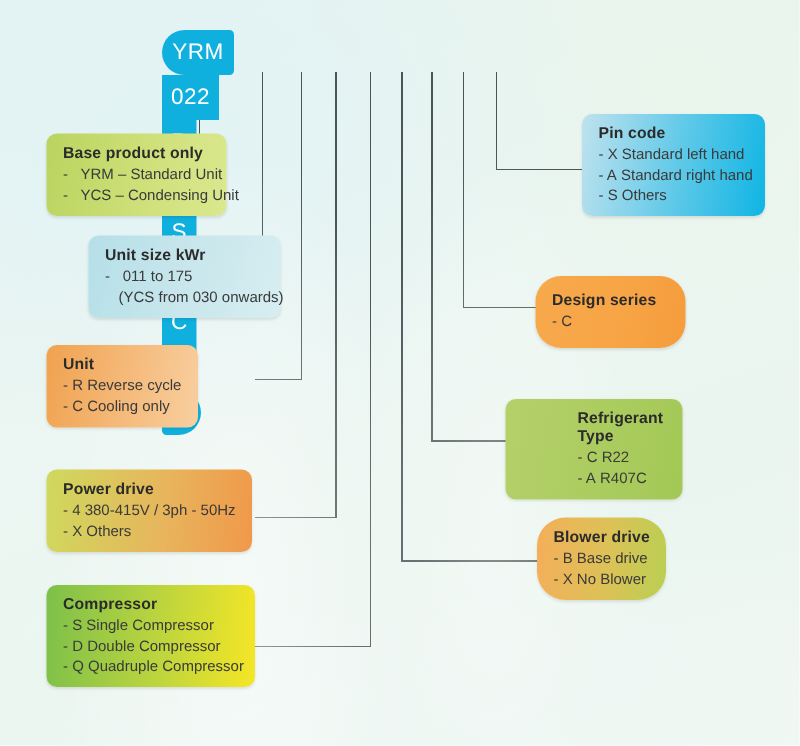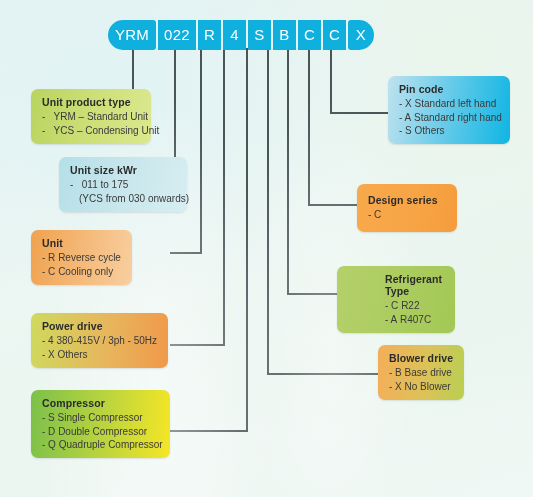--- a/index.html
+++ b/index.html
@@ -23,21 +23,21 @@
     content:"";position:absolute;inset:0;pointer-events:none;
     background:
       radial-gradient(ellipse 200px 500px at 30% 80%, rgba(255,255,255,.45) 0%, rgba(255,255,255,0) 60%),
       radial-gradient(ellipse 160px 420px at 62% 70%, rgba(255,255,255,.35) 0%, rgba(255,255,255,0) 60%);
   }
 
   
   #wires{position:absolute;left:0;top:0;width:533px;height:497px;}
 
   
-  .codebar{position:absolute;display:flex;height:30px;z-index:5;}
+  .codebar{position:absolute;display:flex;height:30px;z-index:5;flex-direction:column;}
   .seg{
     background:#10b0de;
     color:#ffffff;
     font-size:15px;
     line-height:30px;
     text-align:center;
     letter-spacing:.3px;
     margin-right:2px;
   }
   .seg.first{border-radius:15px 3px 3px 15px;}
@@ -62,21 +62,21 @@
   .box .ln .cd{display:inline-block;min-width:9px;}
   .box .ln.sub{padding-left:9px;text-align:right;}
 
   
   .g-green   {background:linear-gradient(100deg,#b9d45f 0%,#cfe07a 55%,#dbe88f 100%);}
   .g-cyan    {background:linear-gradient(105deg,#b5dfe8 0%,#c8e6ec 50%,#d7eef1 100%);}
   .g-orange  {background:linear-gradient(100deg,#f0a24f 0%,#f5bb7c 55%,#f8cfa0 100%);}
   .g-greenorange{background:linear-gradient(95deg,#cfd95e 0%,#e8b45c 58%,#f0994a 100%);}
   .g-greenyellow{background:linear-gradient(95deg,#7cc04a 0%,#b8d33f 50%,#f5e626 100%);}
   .g-bluecyan{background:linear-gradient(100deg,#bfe2ee 0%,#5bc8e8 55%,#0fb5e4 100%);}
-  .g-orange2 {background:linear-gradient(100deg,#f7a94c 0%,#f7a445 60%,#f59c3c 100%);}
+  .g-orange2 {background:linear-gradient(100deg,#f7a94c 0%,#f7a445 60%,#f59c3c 100%);border-radius:17px;}
   .g-green2  {background:linear-gradient(100deg,#b4d06a 0%,#abcc5f 55%,#a3c855 100%);padding-left:48px;}
   .g-orangegreen{background:linear-gradient(95deg,#f4ae5a 0%,#dcc257 55%,#b9cf52 100%);}
 </style>
 </head>
 <body>
 
 <div id="stage">
 
   <svg id="wires" viewBox="0 0 533 497" width="533" height="497" xmlns="http://www.w3.org/2000/svg">
     <g fill="none" stroke="#4b5558" stroke-width="1.1" shape-rendering="crispEdges">
@@ -107,21 +107,21 @@
       <div class="seg" style="width: 23px;">R</div>
       <div class="seg" style="width: 23px;">4</div>
       <div class="seg" style="width: 23px;">S</div>
       <div class="seg" style="width: 23px;">B</div>
       <div class="seg" style="width: 23px;">C</div>
       <div class="seg" style="width: 23px;">C</div>
       <div class="seg last" style="width: 26px;">X</div>
     </div>
 
   <div class="box g-green" style="left:31px;top:89px;width:120px;">
-    <div class="bt">Unit product type</div>
+    <div class="bt">Base product only</div>
     <div class="ln">
       <span class="cd">-</span>
       <span>YRM – Standard Unit</span>
     </div>
     <div class="ln">
       <span class="cd">-</span>
       <span>YCS – Condensing Unit</span>
     </div>
   </div>
 
@@ -205,21 +205,21 @@
     <div class="ln">
       <span class="cd">- C</span>
       <span>R22</span>
     </div>
     <div class="ln">
       <span class="cd">- A</span>
       <span>R407C</span>
     </div>
   </div>
 
-  <div class="box g-orangegreen" style="left:378px;top:345px;width:86px;">
+  <div class="box g-orangegreen" style="left:358px;top:345px;width:86px;border-radius:19px;">
     <div class="bt">Blower drive</div>
     <div class="ln">
       <span class="cd">- B</span>
       <span>Base drive</span>
     </div>
     <div class="ln">
       <span class="cd">- X</span>
       <span>No Blower</span>
     </div>
   </div>

